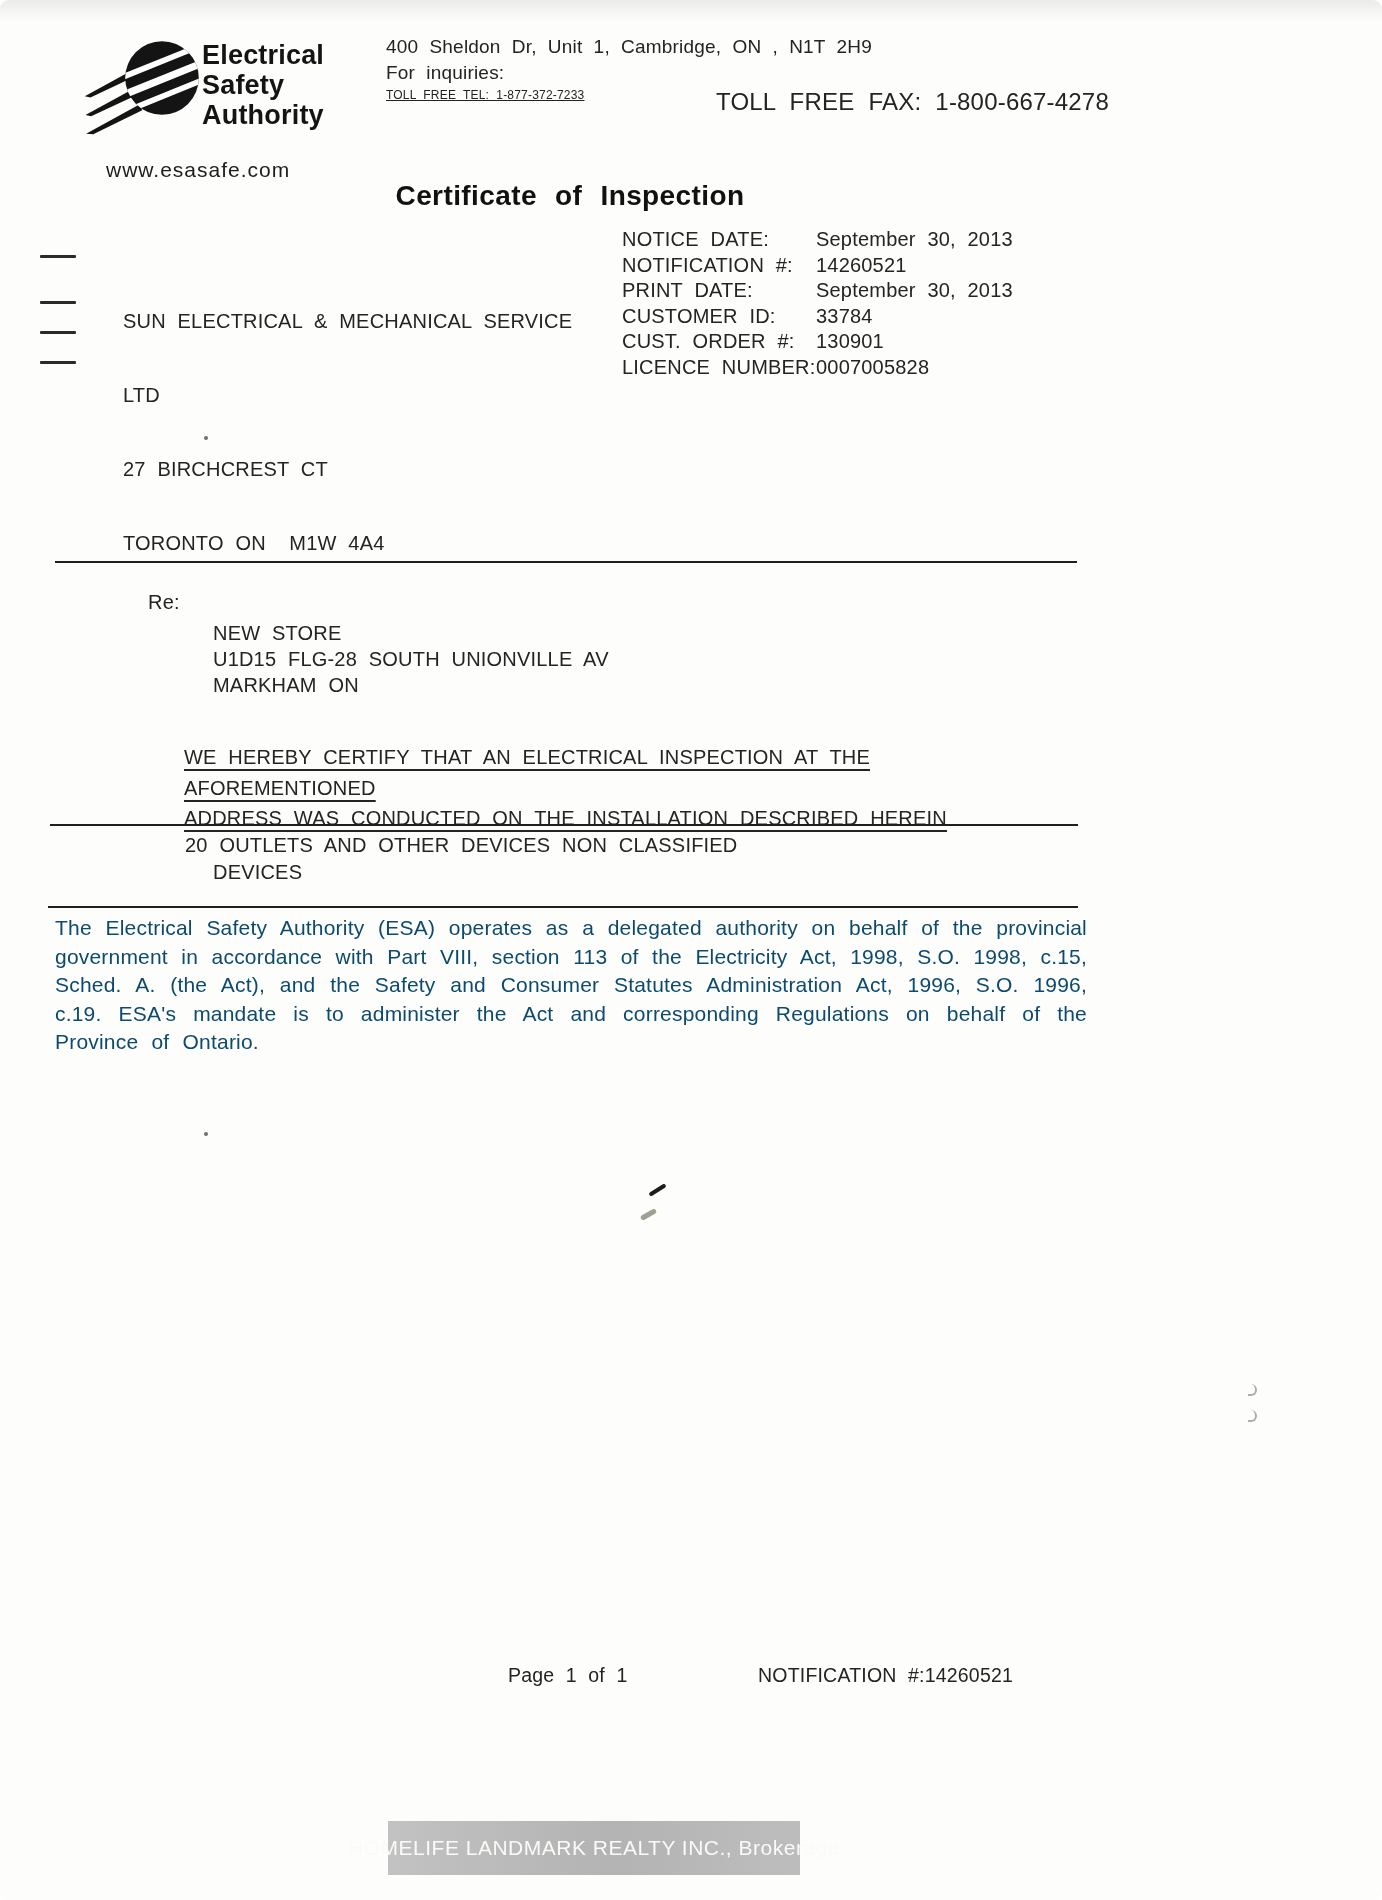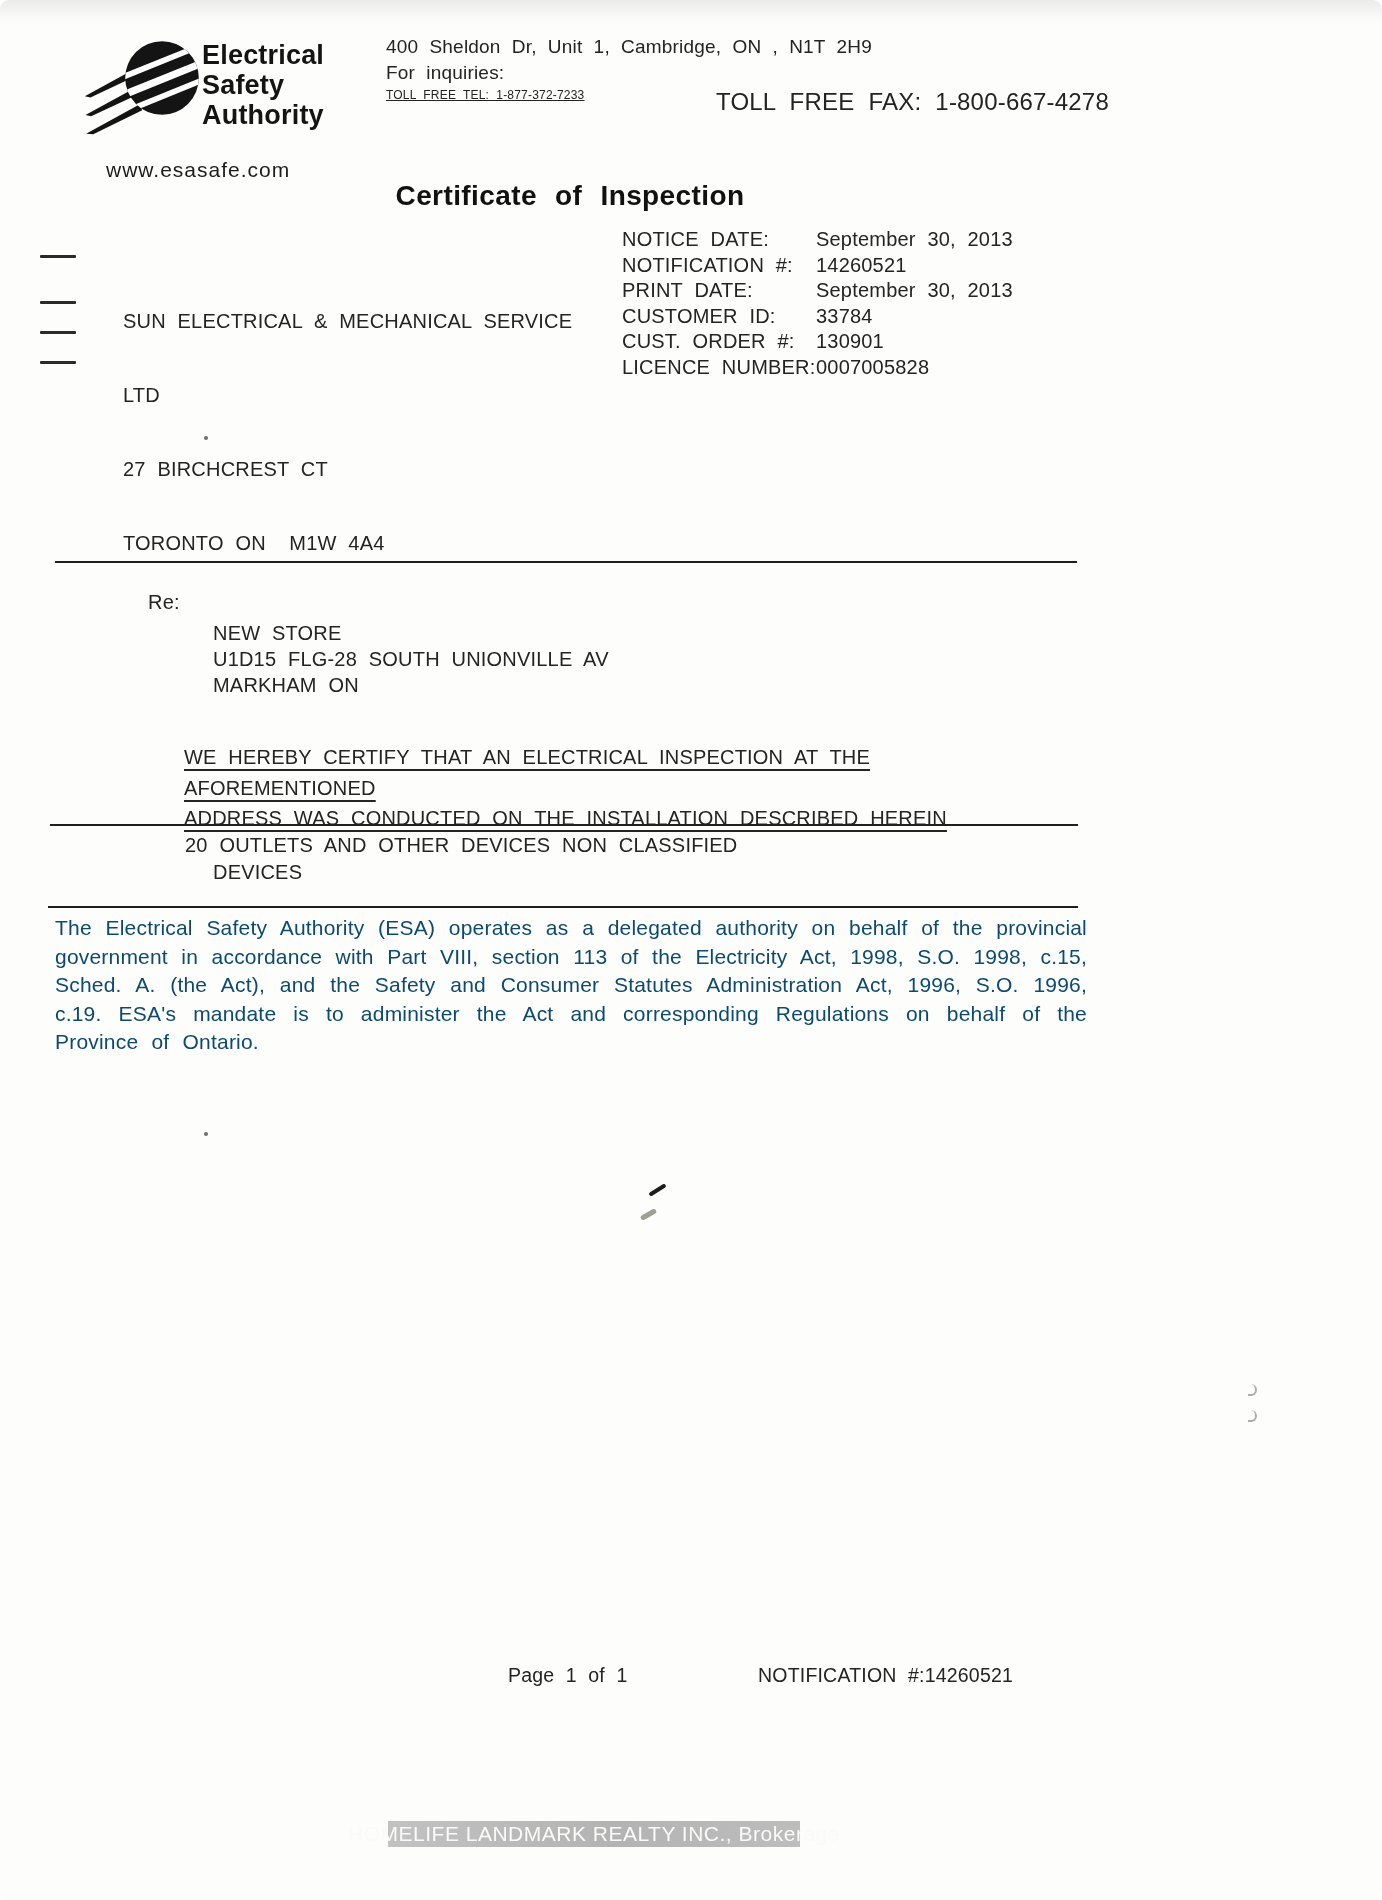--- a/index.html
+++ b/index.html
@@ -98,21 +98,21 @@
   .squig { left: 1248px; width: 7px; height: 10px;
            border-right: 2px solid #adadad; border-bottom: 2px solid #adadad;
            border-radius: 0 7px 7px 0; }
   .squig.s1 { top: 1384px; }
   .squig.s2 { top: 1410px; }
 
   .foot-page  { left: 492px; top: 1664px; font-size: 19.5px; color: #242424; margin-left: 16px; }
   .foot-notif { left: 758px; top: 1664px; font-size: 19.5px; color: #242424; }
 
   .watermark {
-    left: 388px; top: 1821px; width: 412px; height: 26px;
+    left: 388px; top: 1821px; width: 412px; height: 54px;
     background: linear-gradient(90deg, #c2c2c2, #b3b3b3 55%, #bdbdbd);
     color: #fafaf8;
     font-size: 21px; letter-spacing: 0.5px;
     display: flex; align-items: center; justify-content: center;
     white-space: nowrap;
   }
 </style>
 </head>
 <body>
 

